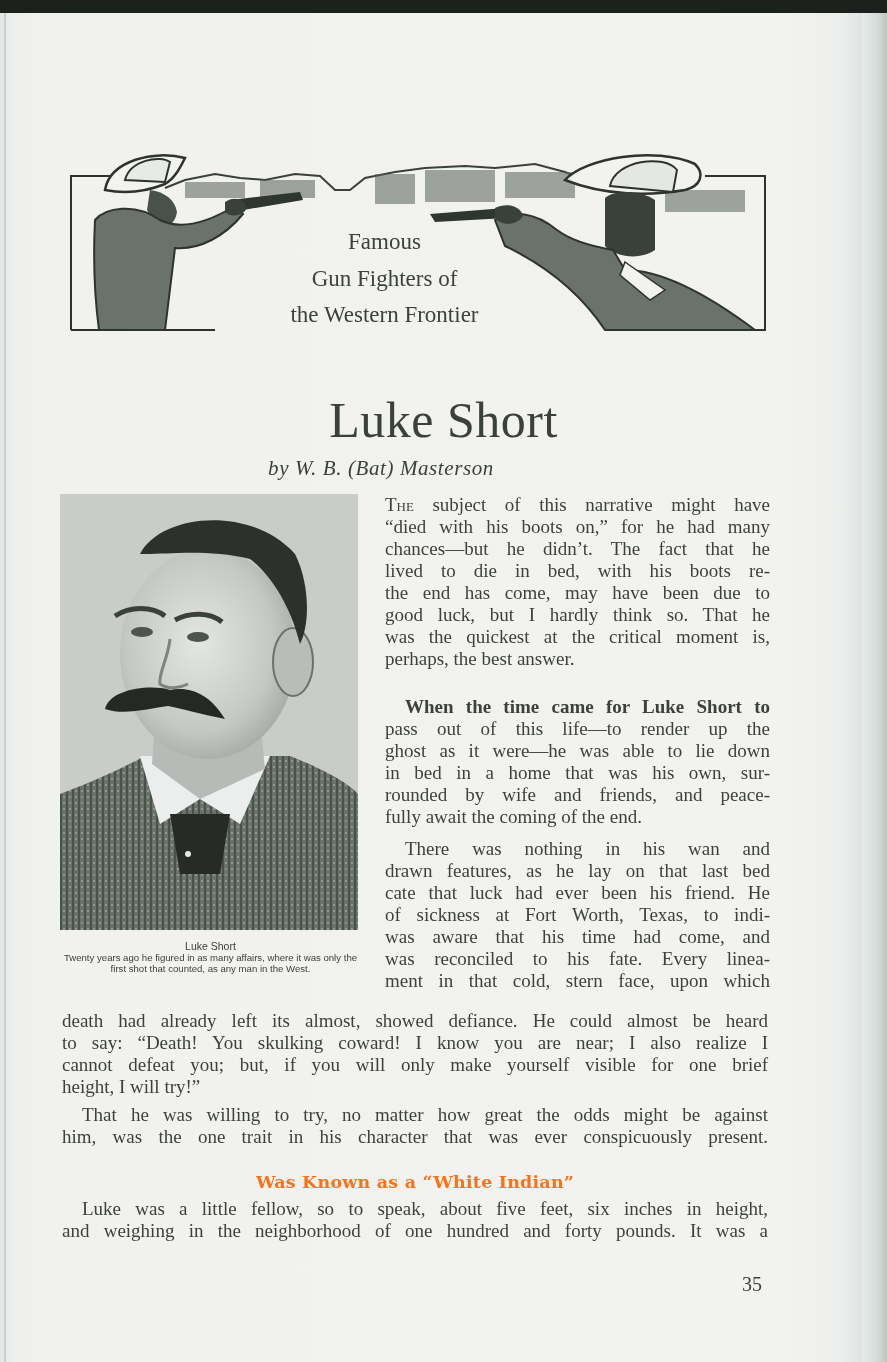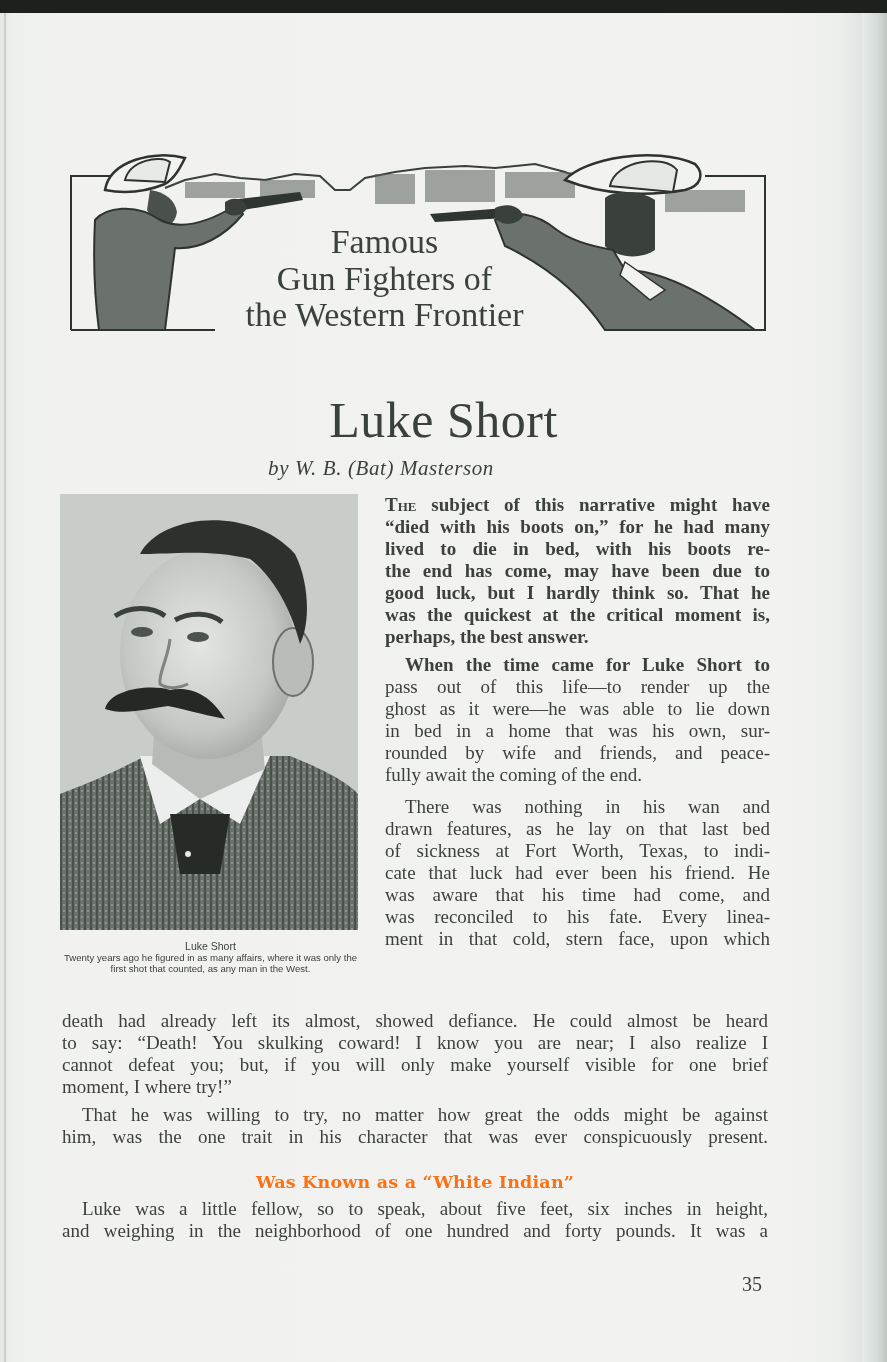--- a/index.html
+++ b/index.html
@@ -18,21 +18,21 @@
     .page-edge-right { position:absolute; left:862px; top:13px; width:25px; height:1349px; background: linear-gradient(to right, #e6ebe9, #d5dcd9 60%, #bec6c2); }
 
     
     .banner {
       position:absolute; left:65px; top:150px; width:703px; height:182px;
     }
     .banner svg { position:absolute; left:0; top:0; }
     .banner-title {
       position:absolute; left:0; width:703px; text-align:center;
       font-family: "Liberation Serif", serif; color:#3b413c;
-      font-size: 34px; line-height: 30px;
+      font-size: 23px; line-height: 30px;
     }
     .bt1 { top: 77px; left: -32px; }
     .bt2 { top: 114px; left: -32px; }
     .bt3 { top: 150px; left: -32px; }
 
     .main-title {
       position:absolute; left:0; width:887px; top:392px; text-align:center;
       font-size: 50px; line-height: 56px; color:#3a403b; letter-spacing: 0.5px;
     }
     .byline {
@@ -168,56 +168,57 @@
 
     <path d="M45 215 C50 195, 90 190, 110 196 C130 192, 150 200, 165 225 C140 220, 120 214, 108 212 C90 214, 65 222, 45 215 Z" fill="#242925"></path>
   </svg>
 </div>
 <div class="caption">
   <span class="cap-title">Luke Short</span>
   <span>Twenty years ago he figured in as many affairs, where it was only the first shot that counted, as any man in the West.</span>
 </div>
 
 <div class="col-right">
-  <div style="margin-bottom:6px;font-weight:bold;">
+  <div style="margin-bottom:26px;">
     <div class="l1" style="display:flex;white-space:nowrap;">
       <span class="sc">The</span>
       <span style="flex:1;text-align:justify;text-align-last:justify;white-space:pre;"> subject of this narrative might have</span>
     </div>
     <p class="line">“died with his boots on,” for he had many</p>
+    <p class="line">chances—but he didn’t. The fact that he</p>
     <p class="line">lived to die in bed, with his boots re-</p>
     <p class="line">the end has come, may have been due to</p>
     <p class="line">good luck, but I hardly think so. That he</p>
     <p class="line">was the quickest at the critical moment is,</p>
     <p class="line" style="text-align-last:left;">perhaps, the best answer.</p>
   </div>
   <div style="margin-bottom:10px;">
     <p class="line" style="padding-left:20px;font-weight:bold;">When the time came for Luke Short to</p>
     <p class="line">pass out of this life—to render up the</p>
     <p class="line">ghost as it were—he was able to lie down</p>
     <p class="line">in bed in a home that was his own, sur-</p>
     <p class="line">rounded by wife and friends, and peace-</p>
     <p class="line" style="text-align-last:left;">fully await the coming of the end.</p>
   </div>
   <div>
     <p class="line" style="padding-left:20px;">There was nothing in his wan and</p>
     <p class="line">drawn features, as he lay on that last bed</p>
+    <p class="line">cate that luck had ever been his friend. He</p>
     <p class="line">of sickness at Fort Worth, Texas, to indi-</p>
-    <p class="line">cate that luck had ever been his friend. He</p>
     <p class="line">was aware that his time had come, and</p>
     <p class="line">was reconciled to his fate. Every linea-</p>
     <p class="line">ment in that cold, stern face, upon which</p>
   </div>
 </div>
 
 <div class="full" style="top:1010px;">
   <span class="l">death had already left its almost, showed defiance. He could almost be heard</span>
   <span class="l">to say: “Death! You skulking coward! I know you are near; I also realize I</span>
   <span class="l">cannot defeat you; but, if you will only make yourself visible for one brief</span>
-  <span class="l last">moment, I where try!”</span>
+  <span class="l last">height, I will try!”</span>
 </div>
 
 <div class="full" style="top:1104px;">
   <span class="l ind">That he was willing to try, no matter how great the odds might be against</span>
   <span class="l">him, was the one trait in his character that was ever conspicuously present.</span>
 </div>
 
 <div class="subhead">Was Known as a “White Indian”</div>
 
 <div class="full" style="top:1198px;">

